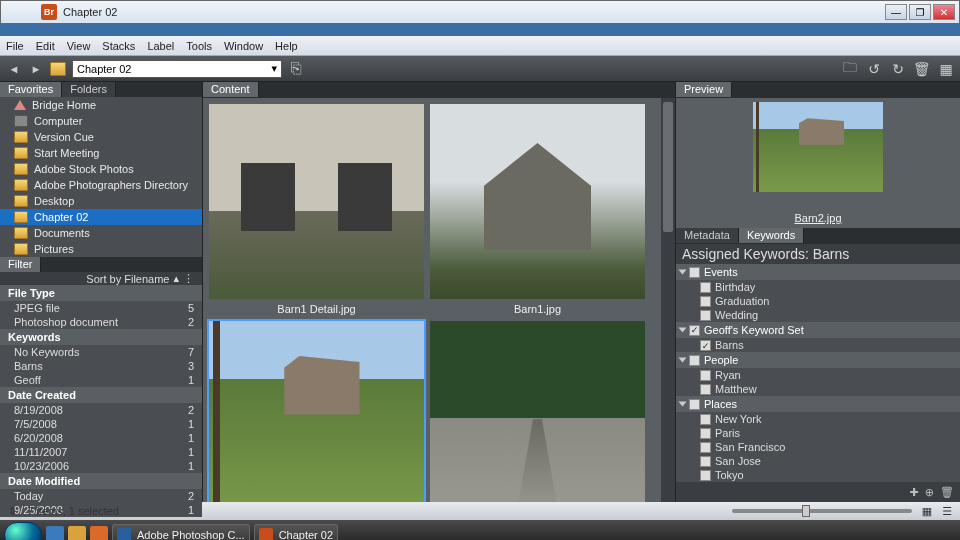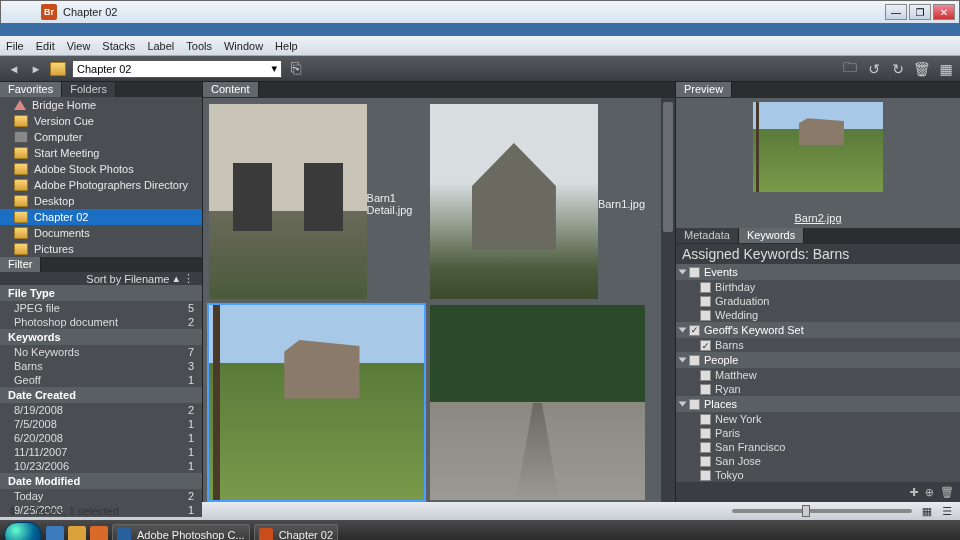--- a/index.html
+++ b/index.html
@@ -29,21 +29,21 @@
 .tree-icon { width:14px; height:12px; display:inline-block; }
 .ti-folder { background:linear-gradient(#f7d774,#d9a23c); border:1px solid #a07820; border-radius:1px; }
 .ti-computer { background:#888; border:1px solid #555; }
 .ti-home { width:0;height:0;border-left:6px solid transparent;border-right:6px solid transparent;border-bottom:10px solid #d88; }
 .filter-panel { flex:1; background:#4a4e52; display:flex; flex-direction:column; }
 .sort-bar { height:18px; background:#3a3e42; display:flex; align-items:center; justify-content:flex-end; padding:0 8px; color:#ddd; gap:4px; }
 .filter-hdr { background:#5a5f64; color:#fff; padding:2px 8px; font-weight:bold; }
 .filter-row { display:flex; justify-content:space-between; padding:1px 8px 1px 14px; color:#ddd; }
 .center-col { flex:1; display:flex; flex-direction:column; background:#4a4e52; border-left:1px solid #222; border-right:1px solid #222; position:relative; }
 .content-area { flex:1; background:#5a5f64; padding:6px; display:flex; flex-wrap:wrap; gap:6px; overflow:hidden; align-content:flex-start; }
-.thumb { width:215px; display:flex; flex-direction:row; align-items:center; }
+.thumb { width:215px; display:flex; flex-direction:column; align-items:center; }
 .thumb.selected .thumb-img { outline:2px solid #4a9eff; }
 .thumb-img { width:215px; height:195px; background:#777; position:relative; overflow:hidden; }
 .thumb-label { color:#eee; margin-top:4px; }
 .scroll-v { position:absolute; right:0; top:16px; bottom:0; width:14px; background:#3a3e42; }
 .scroll-thumb { position:absolute; left:2px; right:2px; top:4px; height:130px; background:#6a6e72; border-radius:2px; }
 .right-col { width:284px; display:flex; flex-direction:column; background:#4a4e52; }
 .preview-area { height:130px; background:#5a5f64; display:flex; flex-direction:column; align-items:center; justify-content:center; padding:4px; }
 .preview-img { width:130px; height:96px; background:#789a56; position:relative; overflow:hidden; }
 .preview-label { color:#eee; margin-top:20px;text-decoration:underline; }
 .kw-panel { flex:1; background:#4a4e52; overflow:hidden; position:relative; }
@@ -124,26 +124,26 @@
     <div class="tab-strip">
       <div class="tab active">Favorites</div>
       <div class="tab">Folders</div>
     </div>
     <div class="tree" id="fav-tree">
         <div class="tree-item">
           <span class="tree-icon ti-home"></span>
           <span>Bridge Home</span>
         </div>
         <div class="tree-item">
-          <span class="tree-icon ti-folder"></span>
-          <span>Version Cue</span>
-        </div>
-        <div class="tree-item">
           <span class="tree-icon ti-computer"></span>
           <span>Computer</span>
+        </div>
+        <div class="tree-item">
+          <span class="tree-icon ti-folder"></span>
+          <span>Version Cue</span>
         </div>
         <div class="tree-item">
           <span class="tree-icon ti-folder"></span>
           <span>Start Meeting</span>
         </div>
         <div class="tree-item">
           <span class="tree-icon ti-folder"></span>
           <span>Adobe Stock Photos</span>
         </div>
         <div class="tree-item">
@@ -297,25 +297,25 @@
           <span class="chk">✓</span>
           <span>Barns</span>
         </div>
         <div class="kw-group">
           <span class="tri open"></span>
           <span class="chk"></span>
           <span>People</span>
         </div>
         <div class="kw-item">
           <span class="chk"></span>
+          <span>Ryan</span>
+        </div>
+        <div class="kw-item">
+          <span class="chk"></span>
           <span>Matthew</span>
-        </div>
-        <div class="kw-item">
-          <span class="chk"></span>
-          <span>Ryan</span>
         </div>
         <div class="kw-group">
           <span class="tri open"></span>
           <span class="chk"></span>
           <span>Places</span>
         </div>
         <div class="kw-item">
           <span class="chk"></span>
           <span>New York</span>
         </div>

